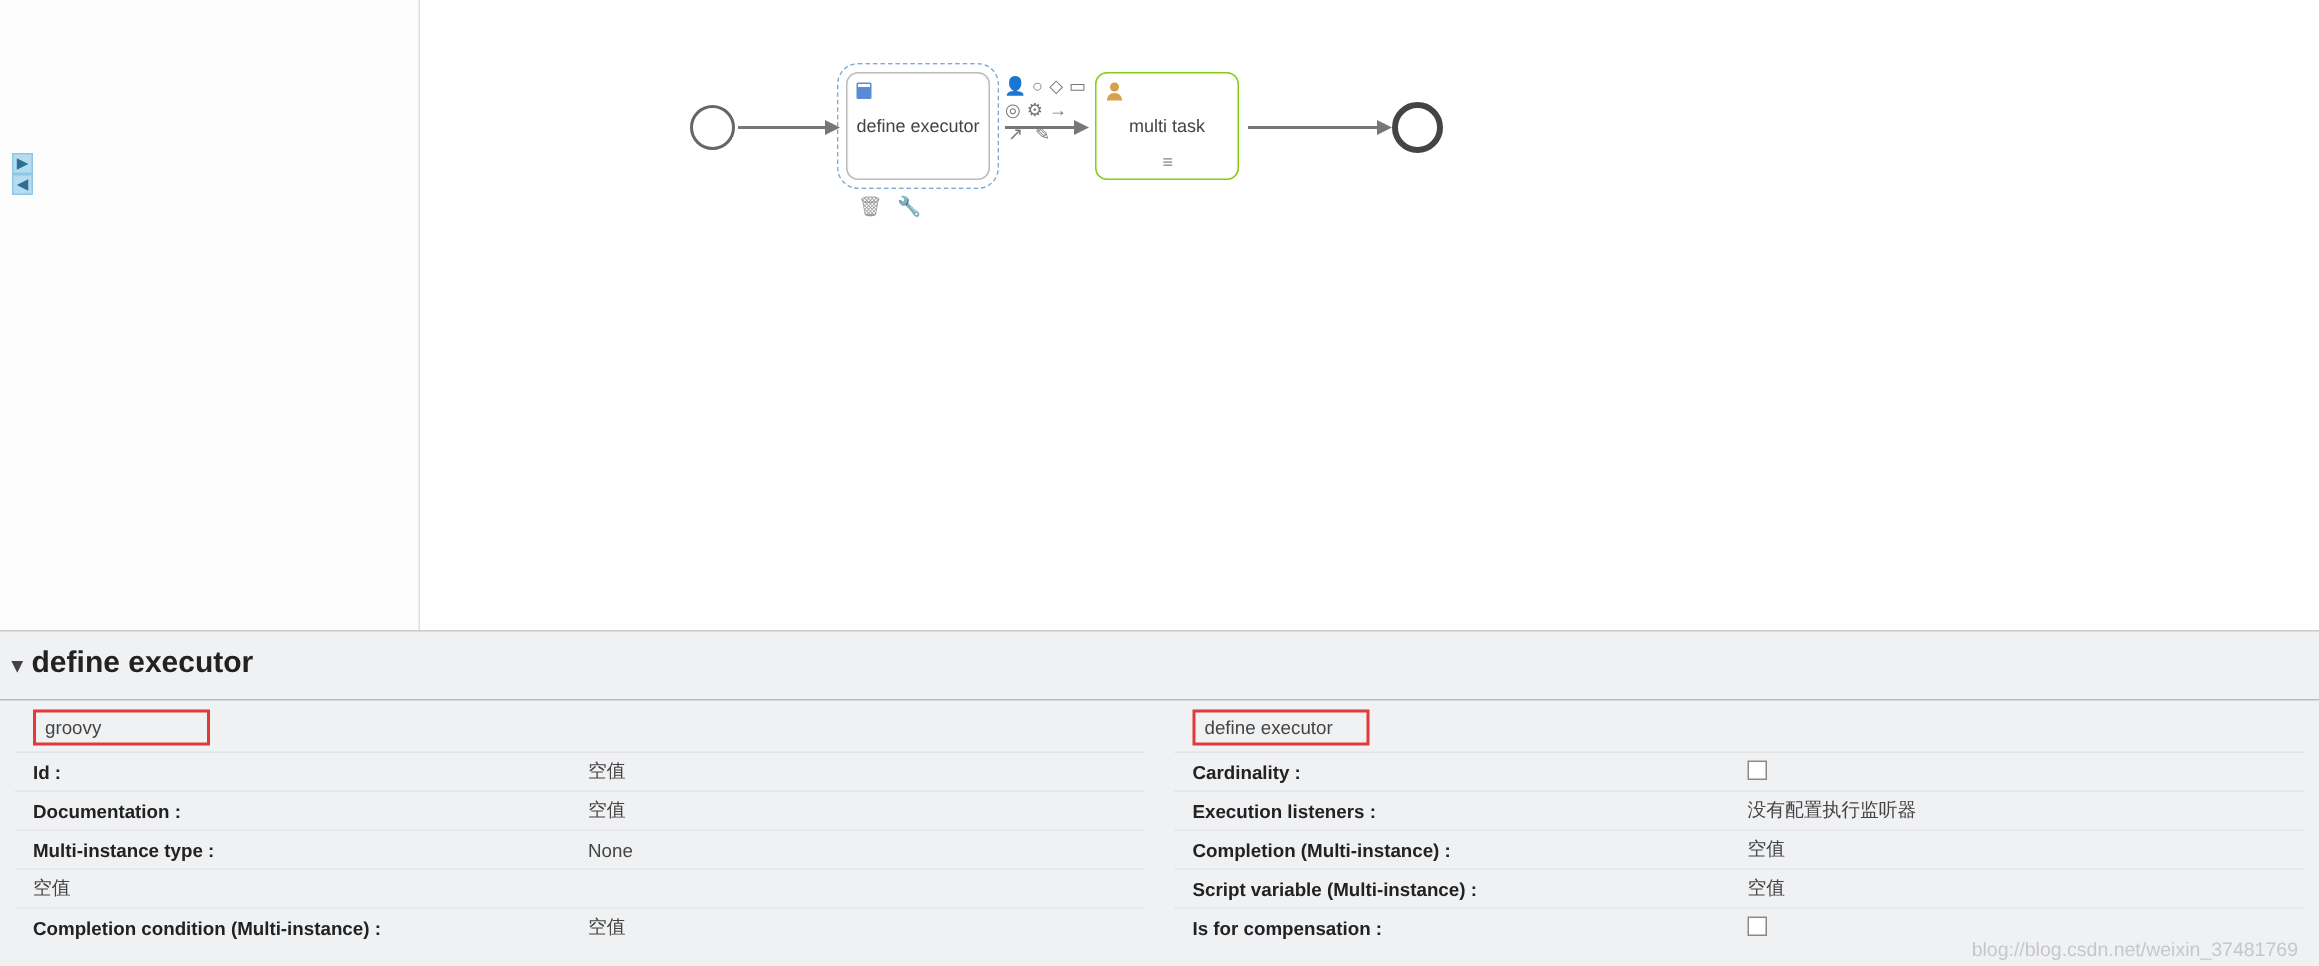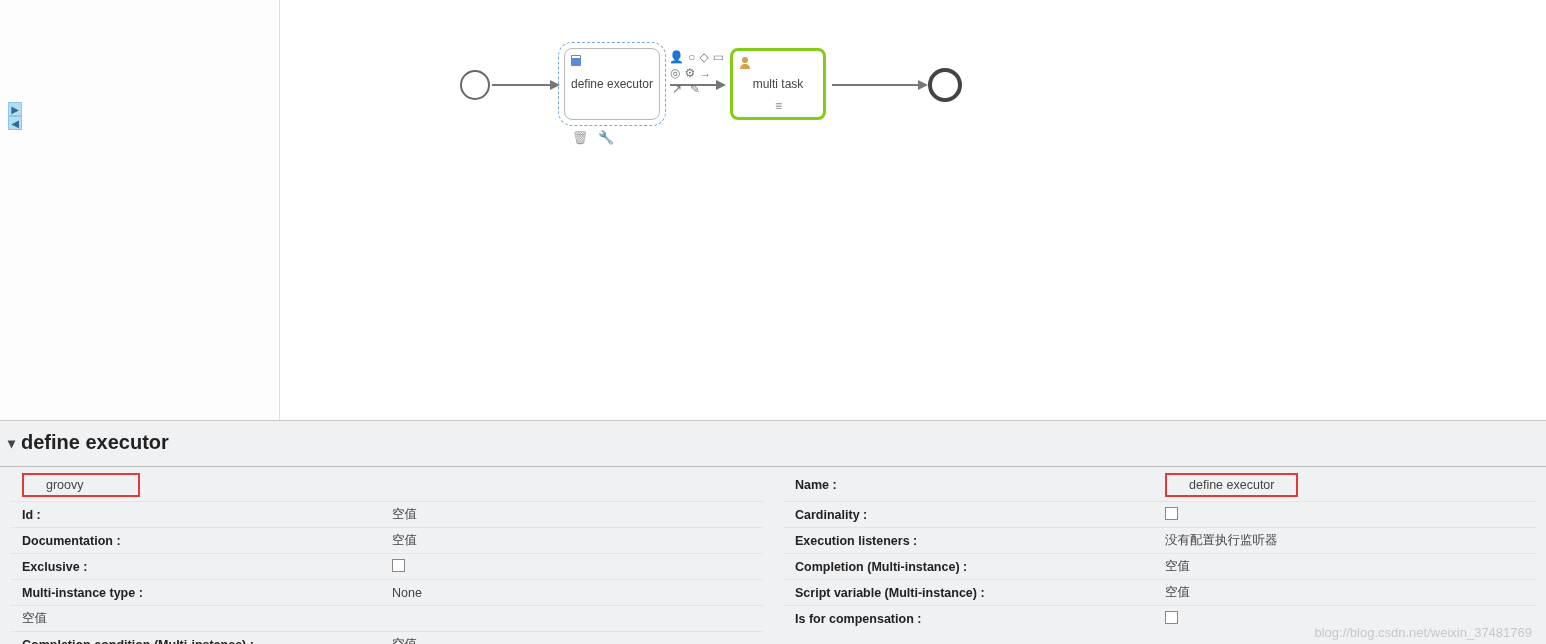--- a/index.html
+++ b/index.html
@@ -54,21 +54,21 @@
     position: absolute;
     left: 648px; top: 68px;
     width: 34px; height: 34px;
     border: 4px solid #444;
     border-radius: 50%;
     background: #fff;
   }
   .task-box {
     position: absolute;
     width: 96px; height: 72px;
-    border: 3px solid #84cc16;
+    border: 1px solid #84cc16;
     border-radius: 8px;
     background: #fff;
     display: flex; align-items: center; justify-content: center;
     font-size: 12px; color: #444;
     box-shadow: inset 0 0 0 1px rgba(0,0,0,0.02);
   }
   .task-box.selected {
     border: 1px solid #bbb;
     outline: 1px dashed #7aa9d6;
     outline-offset: 5px;
@@ -162,21 +162,21 @@
     font-size: 12.5px;
     color: #222;
   }
   .prop-value {
     flex:1;
     font-size: 12.5px;
     color: #444;
   }
   .hl-red {
     border: 2px solid #e03a3a;
-    padding: 0 22px;
+    padding: 0 6px;
     display:inline-block;
     min-width: 118px;
     line-height: 20px;
   }
   .cbox {
     width:13px;height:13px;border:1px solid #888;background:#fff;display:inline-block;
   }
   .watermark {
     position:absolute;
     right: 14px; bottom: 4px;
@@ -264,38 +264,33 @@
         </div>
         <div class="prop-row">
           <div class="prop-label">Id :</div>
           <div class="prop-value">空值</div>
         </div>
         <div class="prop-row">
           <div class="prop-label">Documentation :</div>
           <div class="prop-value">空值</div>
         </div>
         <div class="prop-row">
-          <div class="prop-label">Exclusive :</div>
-          <div class="prop-value"><span class="cbox"></span></div>
-        </div>
-        <div class="prop-row">
           <div class="prop-label">Multi-instance type :</div>
           <div class="prop-value">None</div>
         </div>
         <div class="prop-row">
           <div class="prop-value">空值</div>
         </div>
         <div class="prop-row">
           <div class="prop-label">Completion condition (Multi-instance) :</div>
           <div class="prop-value">空值</div>
         </div>
       </div>
     <div class="props-col" id="right-col">
         <div class="prop-row">
-          <div class="prop-label">Name :</div>
           <div class="prop-value"><span class="hl-red">define executor</span></div>
         </div>
         <div class="prop-row">
           <div class="prop-label">Cardinality :</div>
           <div class="prop-value"><span class="cbox"></span></div>
         </div>
         <div class="prop-row">
           <div class="prop-label">Execution listeners :</div>
           <div class="prop-value">没有配置执行监听器</div>
         </div>

